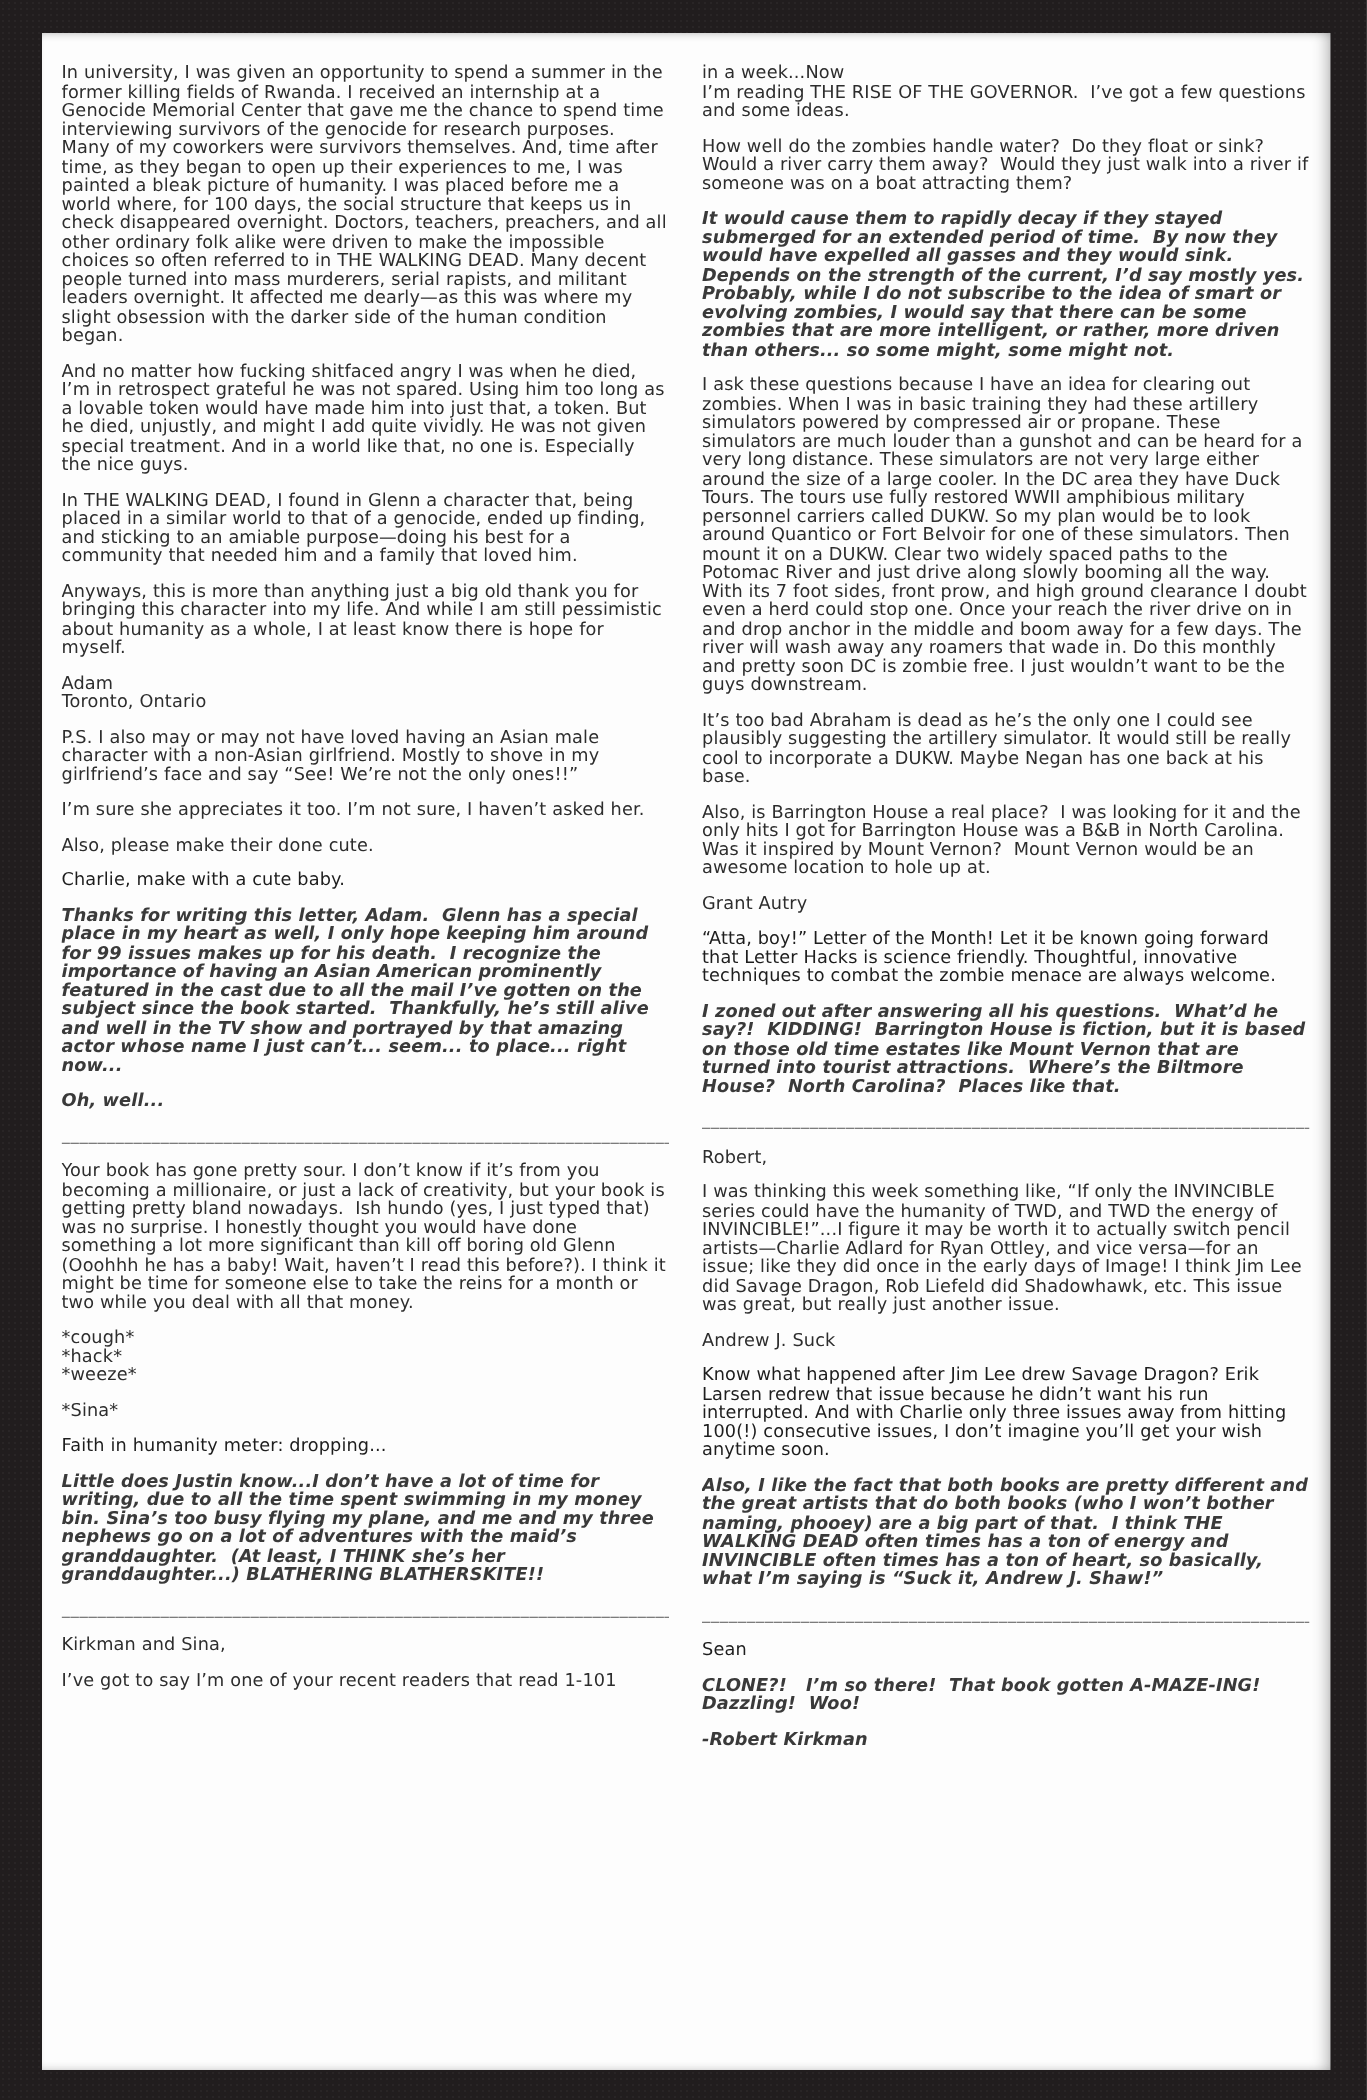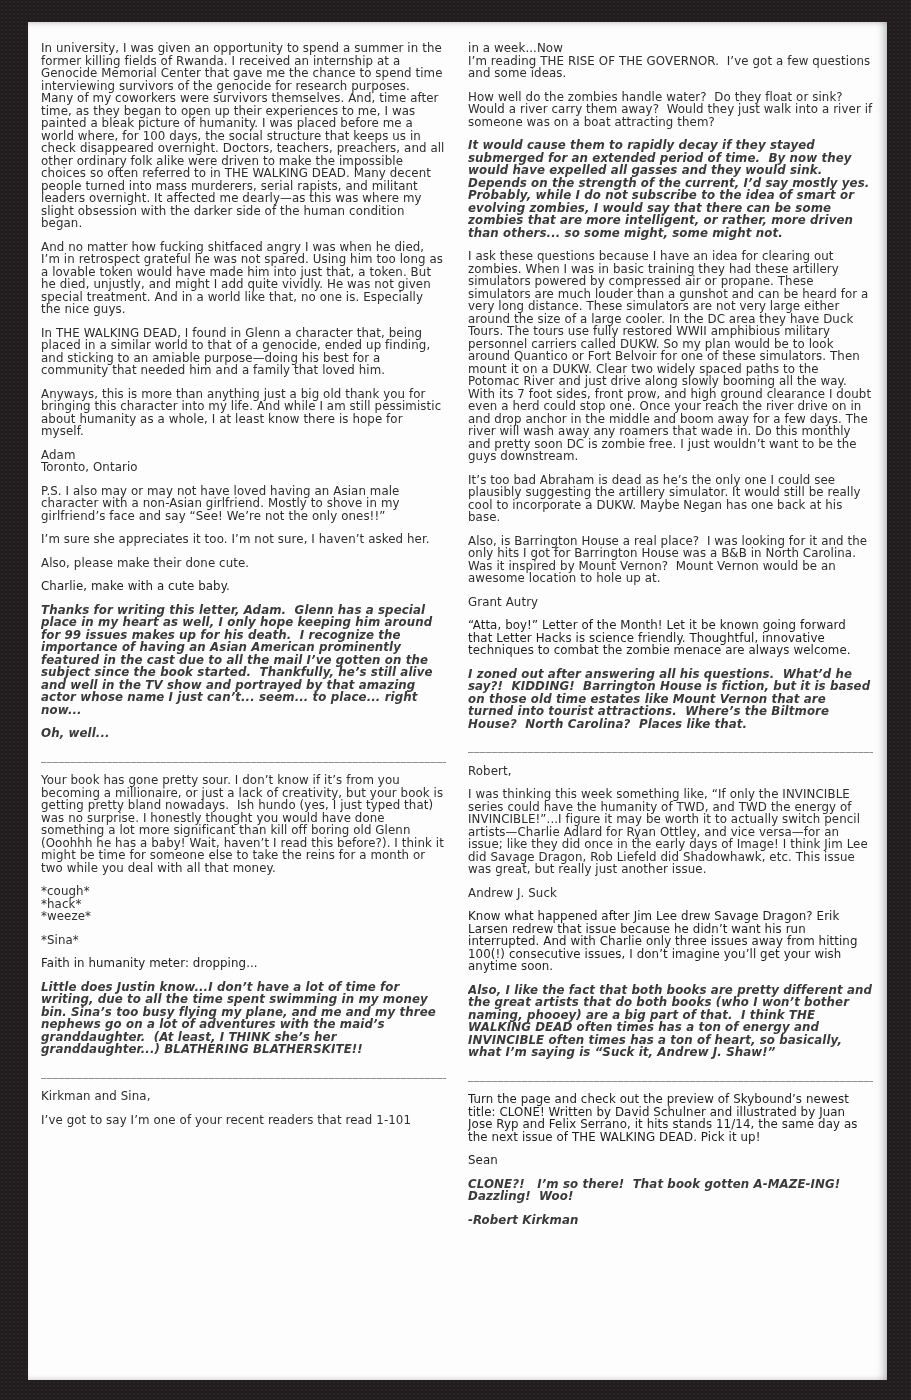--- a/index.html
+++ b/index.html
@@ -113,19 +113,18 @@
         <div class="para">Grant Autry</div>
         <div class="para bold">“Atta, boy!” Letter of the Month! Let it be known going forward  that Letter Hacks is science friendly. Thoughtful, innovative techniques to combat the zombie menace are always welcome.</div>
         <div class="para bi">I zoned out after answering all his questions.  What’d he say?!  KIDDING!  Barrington House is fiction, but it is based on those old time estates like Mount Vernon that are turned into tourist attractions.  Where’s the Biltmore House?  North Carolina?  Places like that.</div>
         <div class="sep">____________________________________________________________________________</div>
         <div class="para">Robert,</div>
         <div class="para">I was thinking this week something like, “If only the INVINCIBLE series could have the humanity of TWD, and TWD the energy of INVINCIBLE!”...I figure it may be worth it to actually switch pencil artists—Charlie Adlard for Ryan Ottley, and vice versa—for an issue; like they did once in the early days of Image! I think Jim Lee did Savage Dragon, Rob Liefeld did Shadowhawk, etc. This issue was great, but really just another issue.</div>
         <div class="para">Andrew J. Suck</div>
         <div class="para bold">Know what happened after Jim Lee drew Savage Dragon? Erik Larsen redrew that issue because he didn’t want his run interrupted. And with Charlie only three issues away from hitting 100(!) consecutive issues, I don’t imagine you’ll get your wish anytime soon.</div>
         <div class="para bi">Also, I like the fact that both books are pretty different and the great artists that do both books (who I won’t bother naming, phooey) are a big part of that.  I think THE WALKING DEAD often times has a ton of energy and INVINCIBLE often times has a ton of heart, so basically, what I’m saying is “Suck it, Andrew J. Shaw!”</div>
         <div class="sep">____________________________________________________________________________</div>
-        <div class="para bold">Turn the page and check out the preview of Skybound’s newest title: CLONE! Written by David Schulner and illustrated by Juan Jose Ryp and Felix Serrano, it hits stands 11/14, the same day as the next issue of THE WALKING DEAD. Pick it up!</div>
         <div class="para bold">Sean</div>
         <div class="para bi">CLONE?!   I’m so there!  That book gotten A-MAZE-ING! Dazzling!  Woo!</div>
         <div class="para bi">-Robert Kirkman</div>
       </div>
   </div>
 </div>
 
 </body></html>

